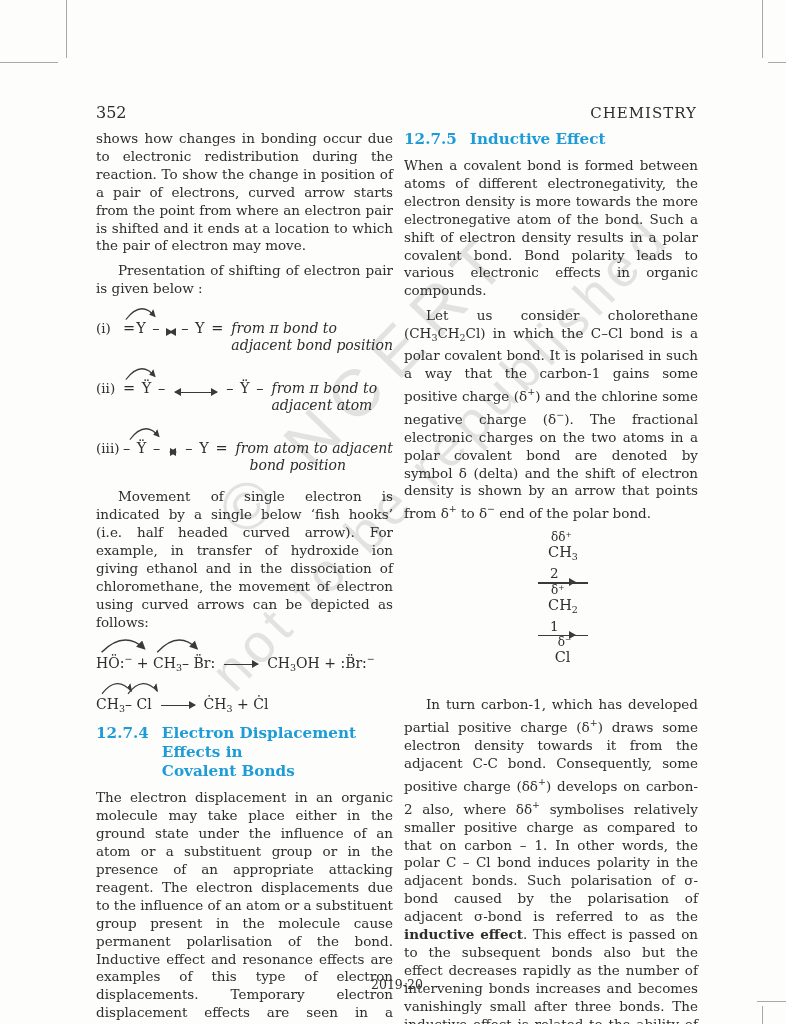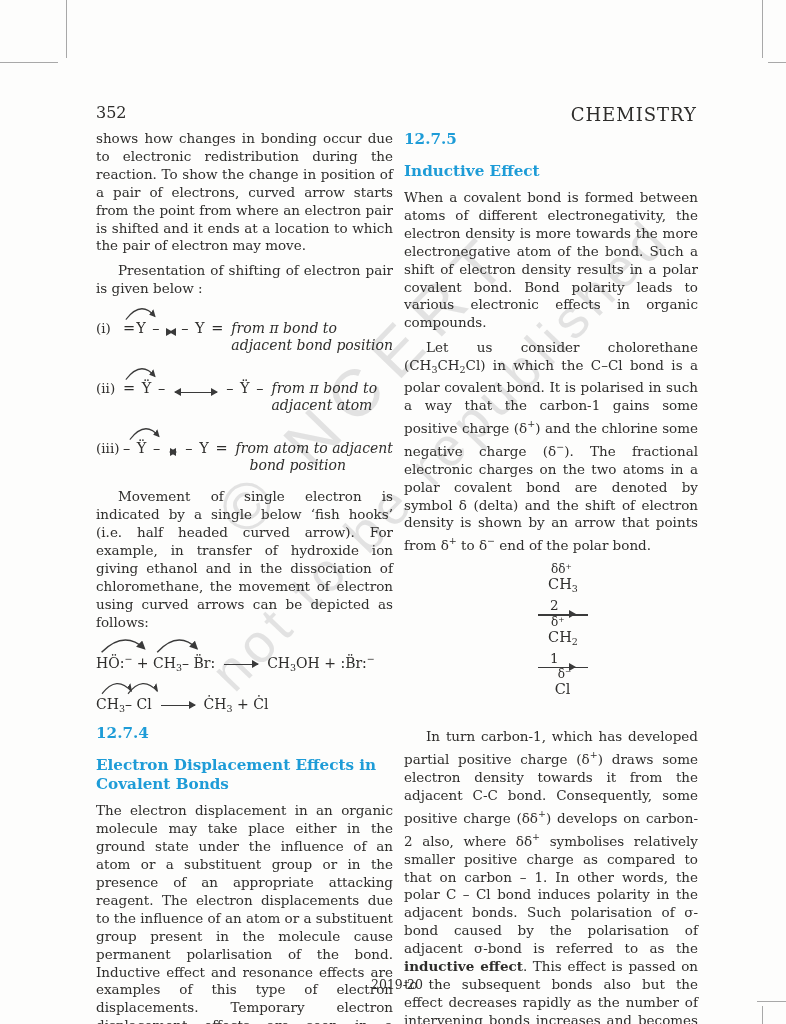--- a/index.html
+++ b/index.html
@@ -13,30 +13,30 @@
   .watermark {
     position:absolute; left:-60px; top:330px; width:920px; text-align:center;
     transform:rotate(-46deg); transform-origin:50% 50%;
     color:#c9c9c9; opacity:.5; font-family:"Liberation Sans", sans-serif;
     pointer-events:none;
   }
   .wm1 { font-size:66px; letter-spacing:14px; }
   .wm2 { font-size:54px; letter-spacing:6px; margin-top:34px; }
   
   .hdr-left  { position:absolute; left:96px;  top:103px; font-size:16px; }
-  .hdr-right { position:absolute; right:89px; top:104px; font-size:18px; letter-spacing:1px; }
+  .hdr-right { position:absolute; right:89px; top:104px; font-size:15px; letter-spacing:1px; }
   .footer { position:absolute; left:8px; right:0; top:977px; text-align:center; font-size:12.5px; }
   
   .col-left  { position:absolute; left:96px;  top:130px; width:297px; }
   .col-right { position:absolute; left:404px; top:130px; width:294px; }
   p.para { margin:0 0 7px 0; font-size:13.5px; line-height:17.9px; text-align:justify; }
   .indent { text-indent:22px; }
   
   .sec-head { display:flex; gap:13px; color:#1e9cd7; font-weight:bold;
-              font-size:15.2px; line-height:19px; margin:10px 0 8px 0;flex-direction:column; }
+              font-size:15.2px; line-height:19px; margin:10px 0 8px 0; }
   .sec-num { flex:0 0 auto; }
   .sec-title { white-space:pre-line; }
   
   .notations { margin:10px 0 4px 0; }
   .notation { position:relative; display:flex; align-items:baseline;
               margin-bottom:15px; padding-top:12px; font-size:13.5px; }
   .nlabel { flex:0 0 27px; }
   .nform { font-size:14.5px; letter-spacing:1px; white-space:nowrap; }
   .ndesc { margin-left:7px; font-size:14px; line-height:16.5px; white-space:nowrap;font-style:italic; }
   .notation:nth-of-type(3) .ndesc div:nth-child(2) { padding-left:14px; }

